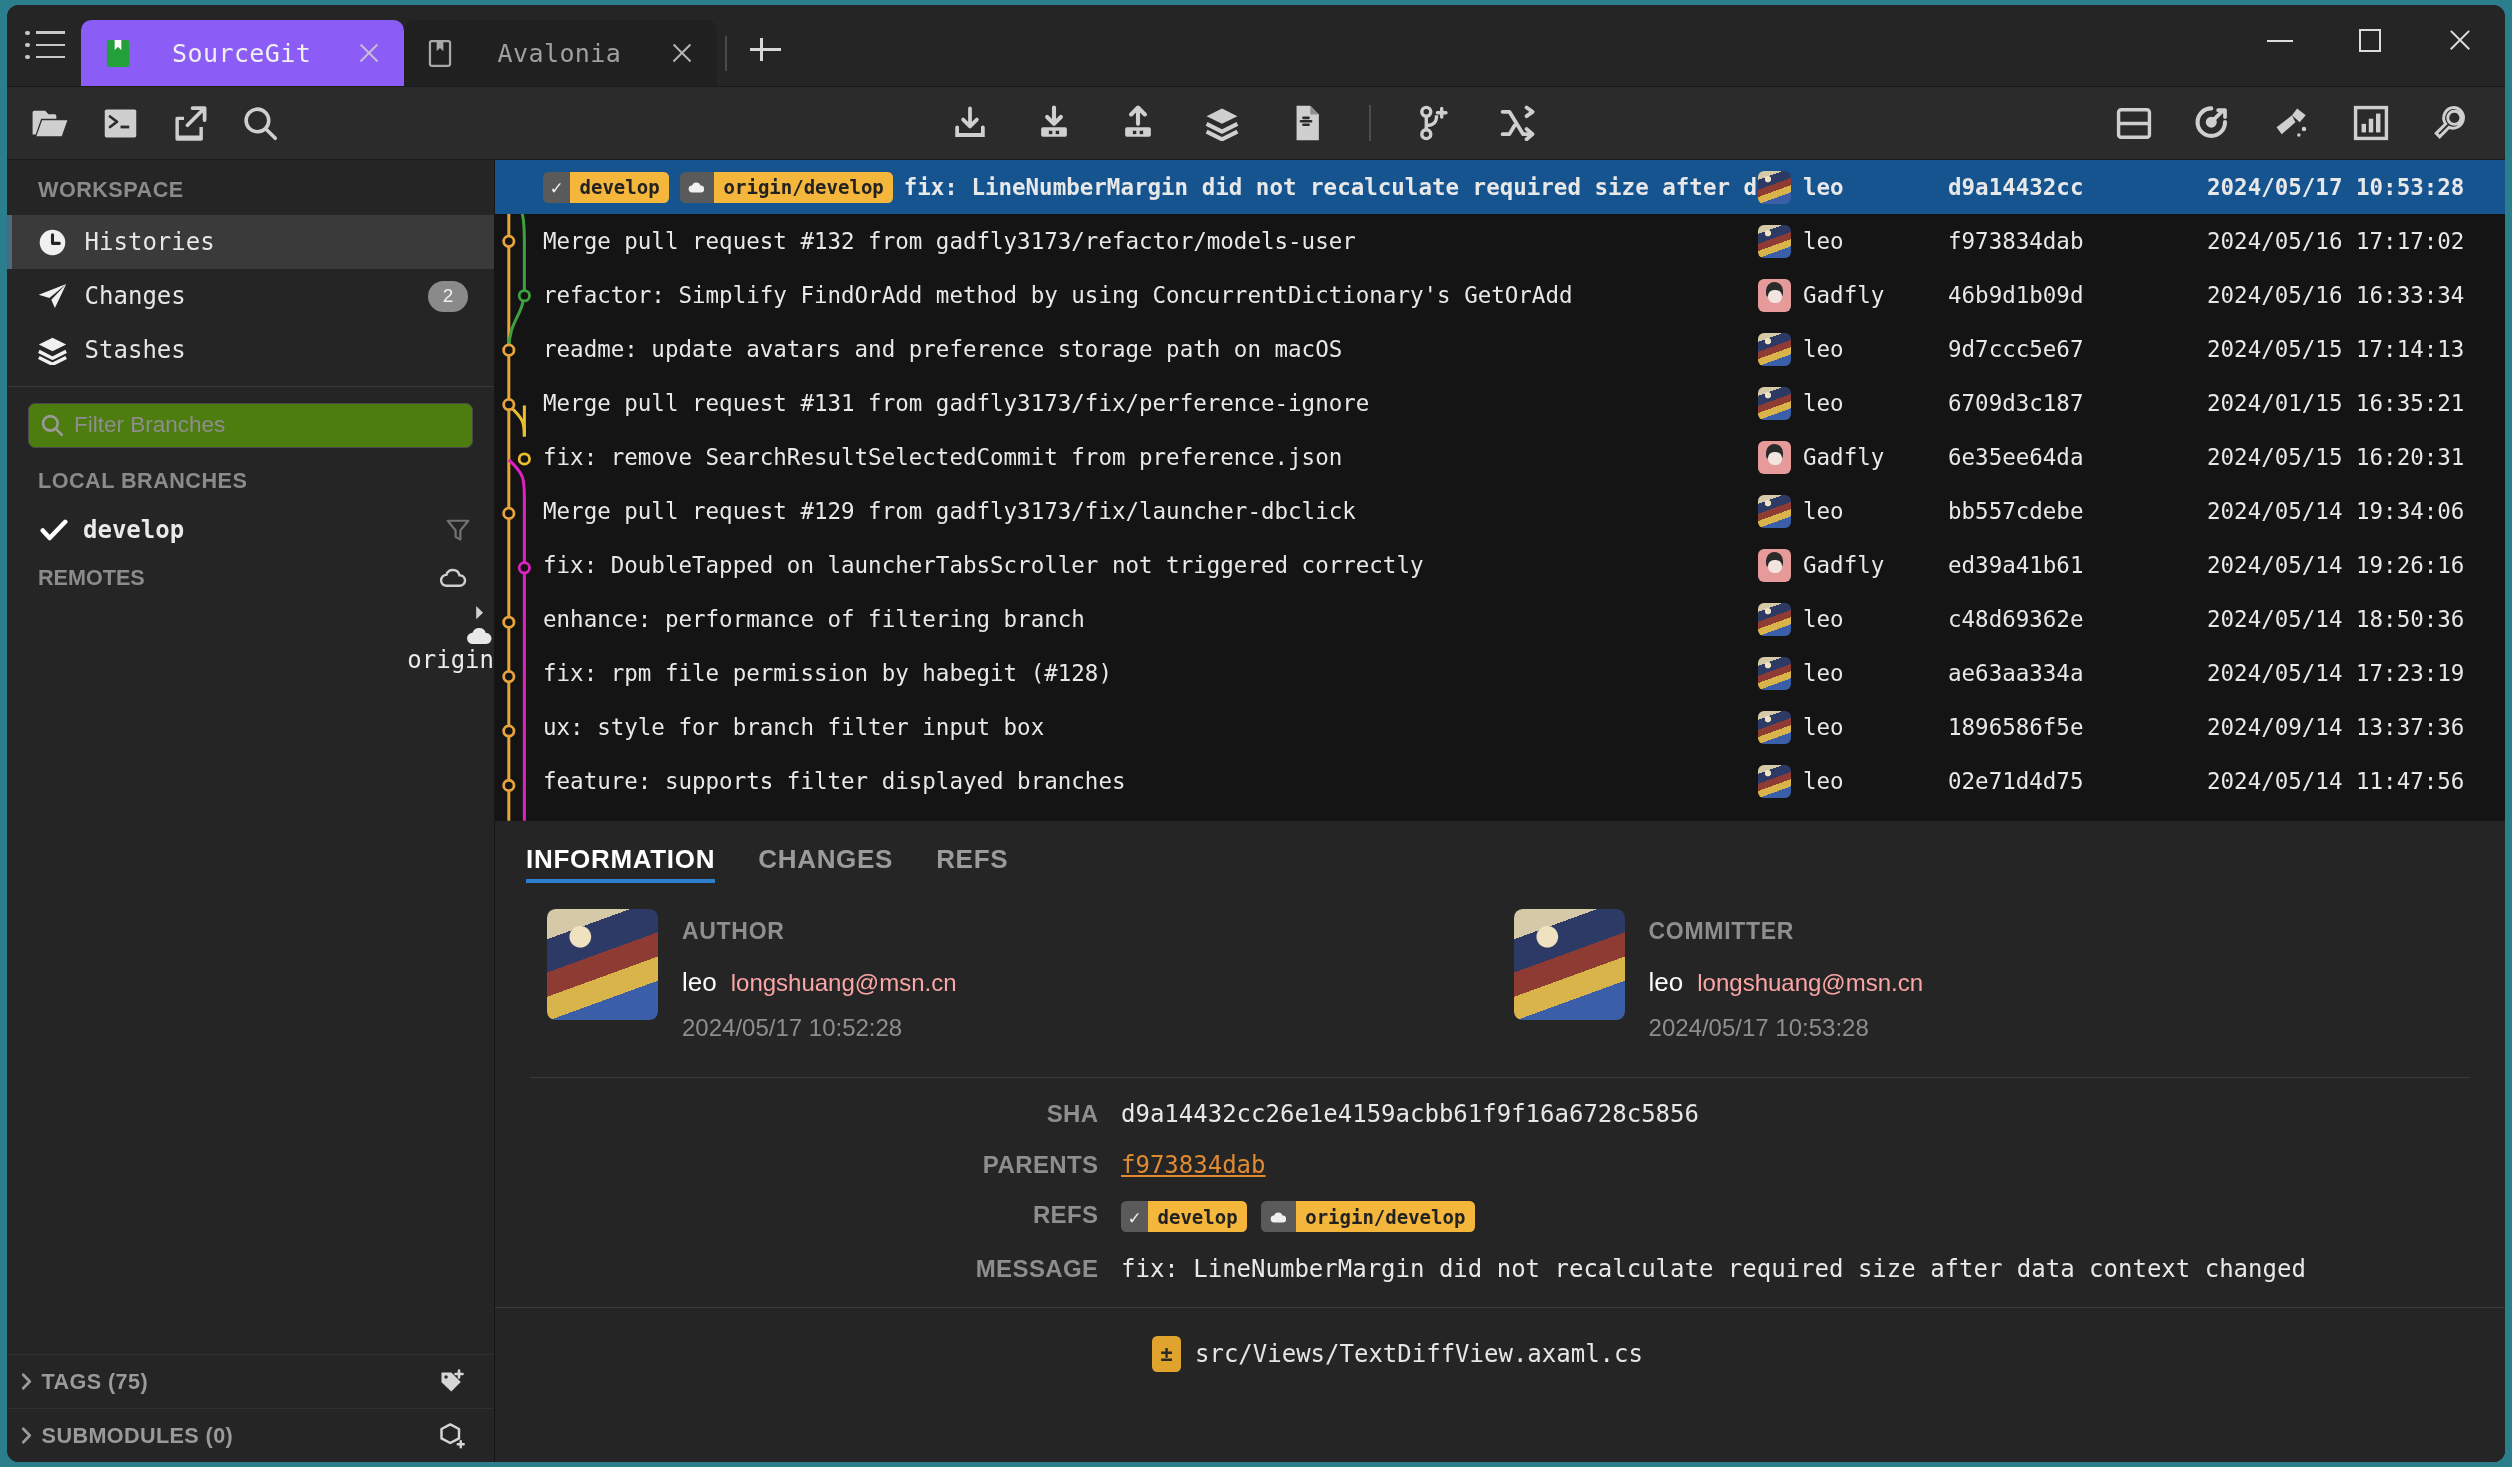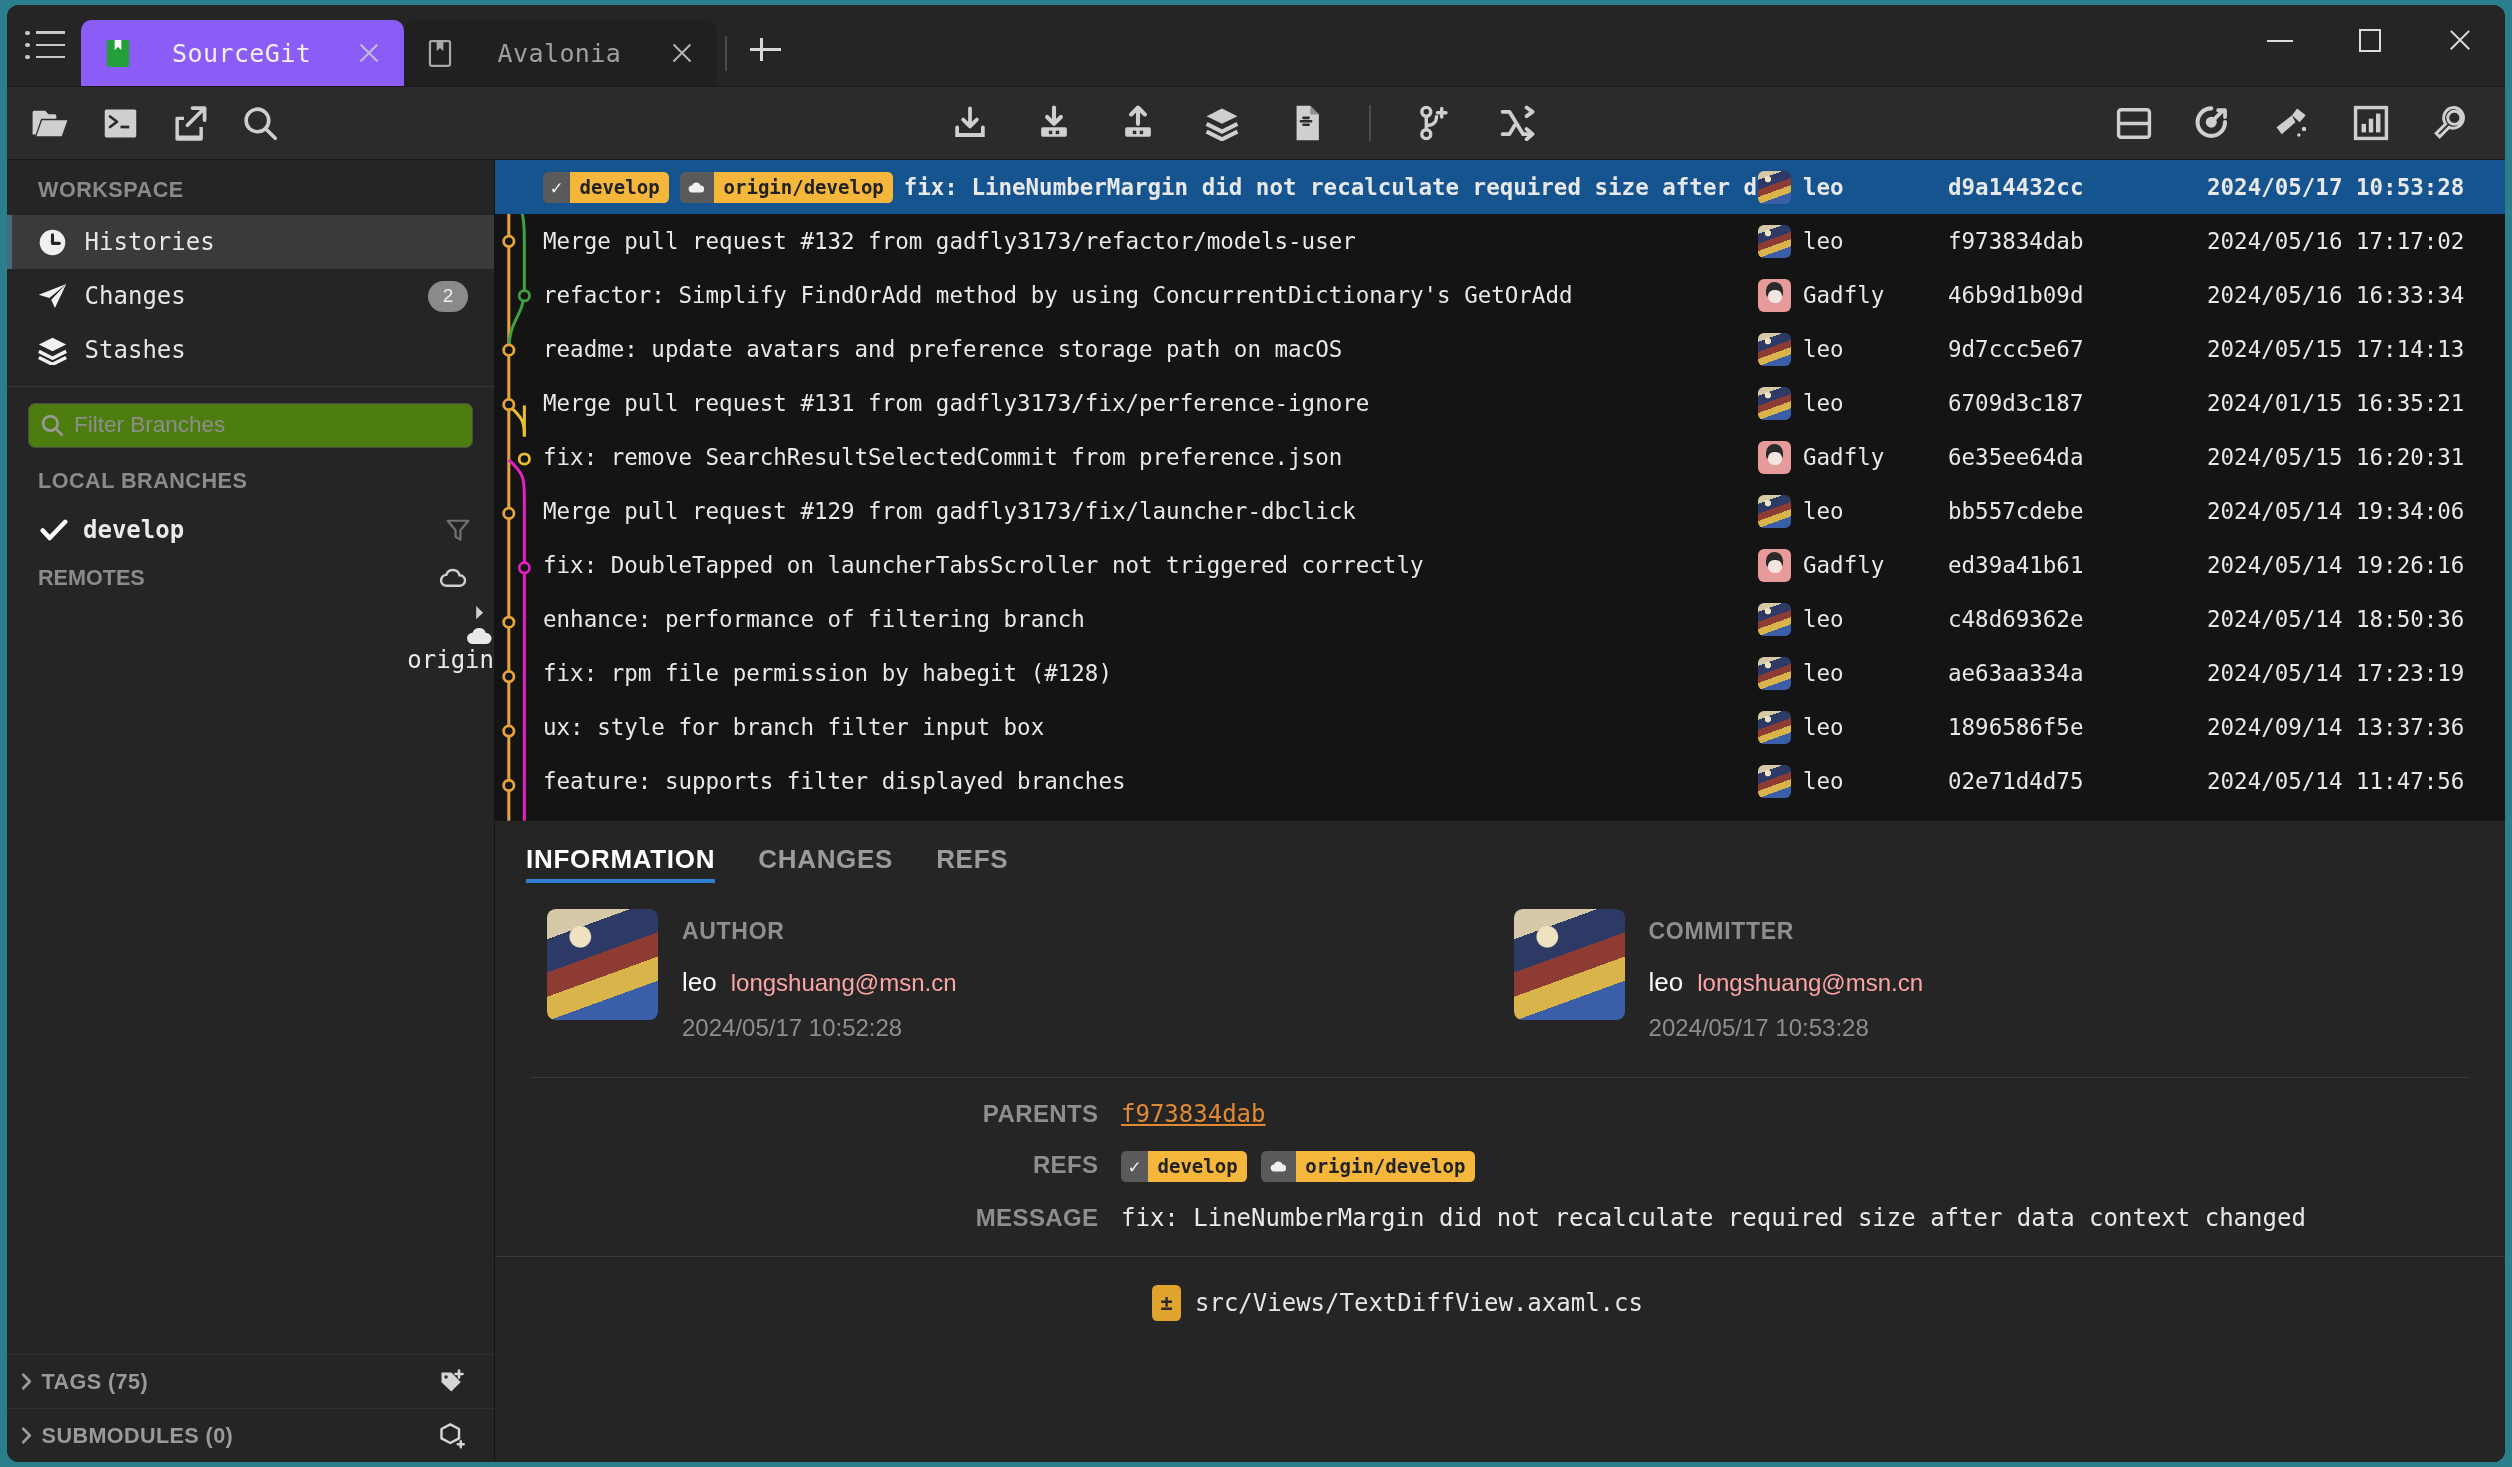--- a/index.html
+++ b/index.html
@@ -761,20 +761,24 @@
                 <span>leo</span>
                 <span class="p-mail">longshuang@msn.cn</span>
               </div>
               <div class="p-time">2024/05/17 10:53:28</div>
             </div>
           </div>
         </div>
 
         <div class="hsep"></div>
 
+        <div class="field">
+          <div class="f-label">SHA</div>
+          <div class="f-value">d9a14432cc26e1e4159acbb61f9f16a6728c5856</div>
+        </div>
 
         <div class="field">
           <div class="f-label">PARENTS</div>
           <div class="f-value link">f973834dab</div>
         </div>
 
         <div class="field">
           <div class="f-label">REFS</div>
           <div class="refs-row">
             <span class="ref-tag">

